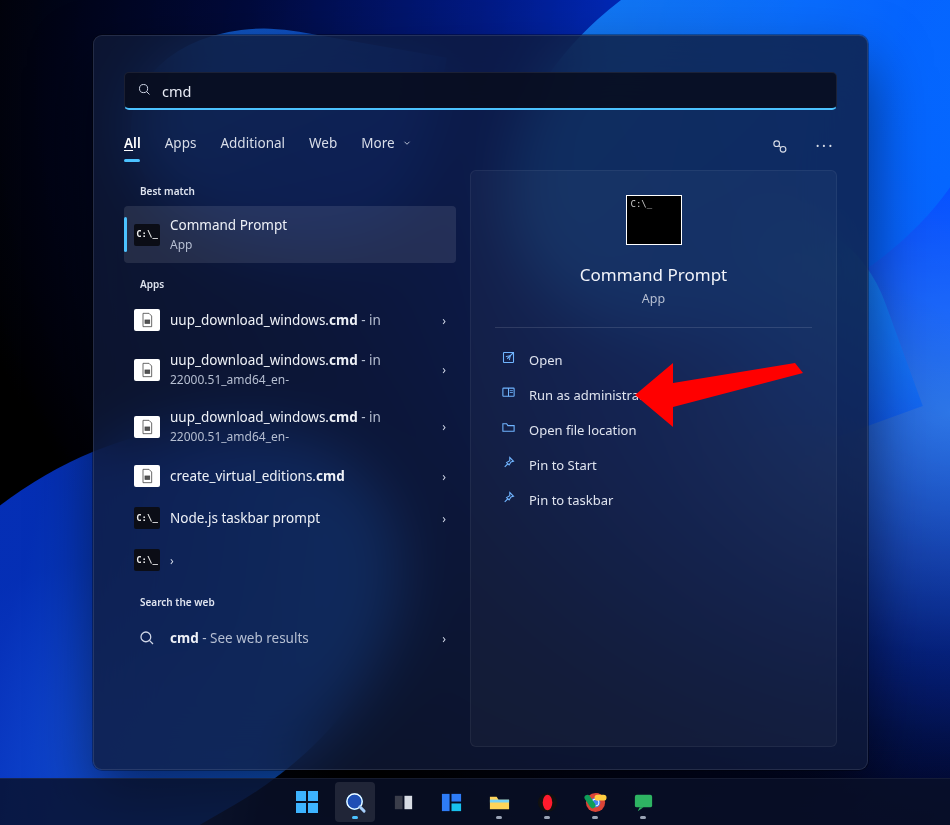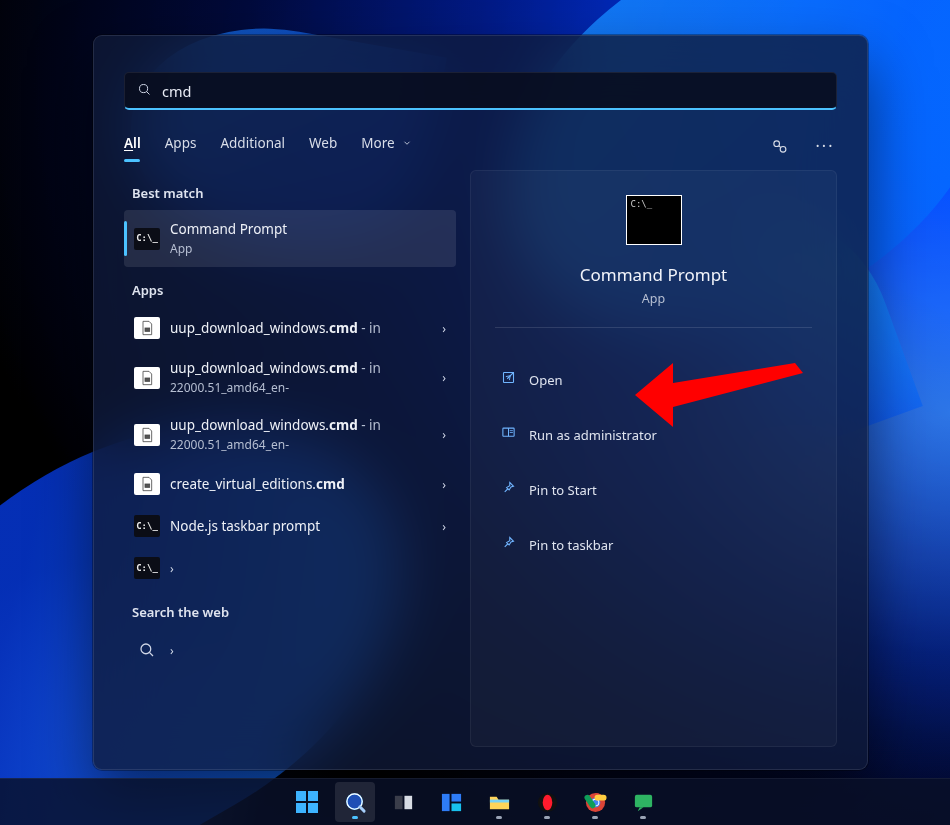--- a/index.html
+++ b/index.html
@@ -59,21 +59,21 @@
   .tab .chev { display:inline-block; margin-left:4px;}
   .tabrow-right{ display:flex; align-items:center; gap:14px; margin-right:-4px;}
   .tabrow-right .icon{ width:32px;height:32px; display:flex; align-items:center; justify-content:center; border-radius:4px;}
   .tabrow-right svg{ width:17px;height:17px; stroke:#d8dde8; fill:none; stroke-width:1.6;}
   .ellipsis { color:#d8dde8; font-size:16px; letter-spacing:2px; width:32px; text-align:center;}
 
   .body { display:flex; flex:1; gap:14px; margin-top:8px; min-height:0;}
   .left { width:332px; display:flex; flex-direction:column;}
   .right { flex:1; background: rgba(255,255,255,0.03); border:1px solid rgba(255,255,255,0.06); border-radius:6px; padding:24px;}
 
-  .section-title { font-size:13px; font-weight:600; color:#dfe4ef; margin:14px 0 8px 8px;}
+  .section-title { font-size:10px; font-weight:600; color:#dfe4ef; margin:14px 0 8px 16px;}
   .item {
     display:flex; align-items:center; gap:10px; padding:10px 10px; border-radius:4px;
     position:relative; cursor:default;
   }
   .item .thumb{
     width:26px; height:22px; display:flex; align-items:center; justify-content:center;
     background:#fff; border-radius:2px; flex-shrink:0;
   }
   .item .thumb.cmd{ background:#0b0d16;}
   .item .thumb.cmd span{ color:#eee; font:700 9px/1 monospace;}
@@ -89,21 +89,21 @@
 
   .right .preview{ display:flex; flex-direction:column; align-items:center; border-bottom:1px solid rgba(255,255,255,0.12); padding-bottom:20px;}
   .preview .tile{ width:56px; height:50px; background:#000; border:1px solid #fff; display:flex; align-items:flex-start; padding:4px;}
   .preview .tile span{ color:#ccc; font:9px/1 monospace;}
   .preview .title{ font-size:17px; color:#f2f4fa; margin-top:18px;}
   .preview .sub{ font-size:12.5px; color:#b6bfd2; margin-top:4px;}
 
   .actions{ margin-top:14px; display:flex; flex-direction:column;}
   .action{ display:flex; align-items:center; gap:13px; padding:8px 6px; border-radius:4px; font-size:13px; cursor:default;}
   .action svg{ width:15px;height:15px; stroke:#70b5ff; fill:none; stroke-width:1.7;}
-  .action span{ color:#dfe4ef;margin-top:20px;}
+  .action span{ color:#dfe4ef;}
 
   .arrow{
     position:absolute; top:355px; left:635px; pointer-events:none;
   }
   .arrow svg{ width:170px; height:80px; }
   .arrow path{ fill:#ff0000; }
 
   .taskbar{
     position:absolute; left:0; right:0; bottom:0; height:47px;
     background: rgba(8, 16, 40, 0.82);
@@ -251,20 +251,23 @@
       </div>
 
       <div class="section-title">Search the web</div>
       <div class="item">
         <div class="thumb web">
             <svg viewBox="0 0 24 24">
               <circle cx="10.5" cy="10.5" r="6.5"></circle>
               <line x1="20" y1="20" x2="15.2" y2="15.2"></line>
             </svg>
           </div>
+        <div class="txt">
+            <div class="line1"><b>cmd</b><span style="color:#b6bfd2;"> - See web results</span></div>
+          </div>
         <div class="chev">›</div>
       </div>
     </div>
 
     <div class="right">
       <div class="preview">
         <div class="tile">
             <span>C:\_</span>
           </div>
         <div class="title">Command Prompt</div>
@@ -279,20 +282,26 @@
               </svg></span>
           <span>Open</span>
         </div>
         <div class="action">
           <span><svg viewBox="0 0 24 24">
                 <rect x="3" y="5" width="18" height="13" rx="1"></rect>
                 <path d="M12 5 v13"></path>
                 <path d="M14 9 h5 M14 12 h5" style="stroke-width:1.3"></path>
               </svg></span>
           <span>Run as administrator</span>
+        </div>
+        <div class="action">
+          <span><svg viewBox="0 0 24 24">
+                <path d="M3 6h6l2 3h10v9H3z"></path>
+              </svg></span>
+          <span>Open file location</span>
         </div>
         <div class="action">
           <span><svg viewBox="0 0 24 24">
                 <path d="M14 4l6 6-4 1-3 5-2-2-5 5 5-5-2-2 5-3z"></path>
               </svg></span>
           <span>Pin to Start</span>
         </div>
         <div class="action">
           <span><svg viewBox="0 0 24 24">
                 <path d="M14 4l6 6-4 1-3 5-2-2-5 5 5-5-2-2 5-3z"></path>

